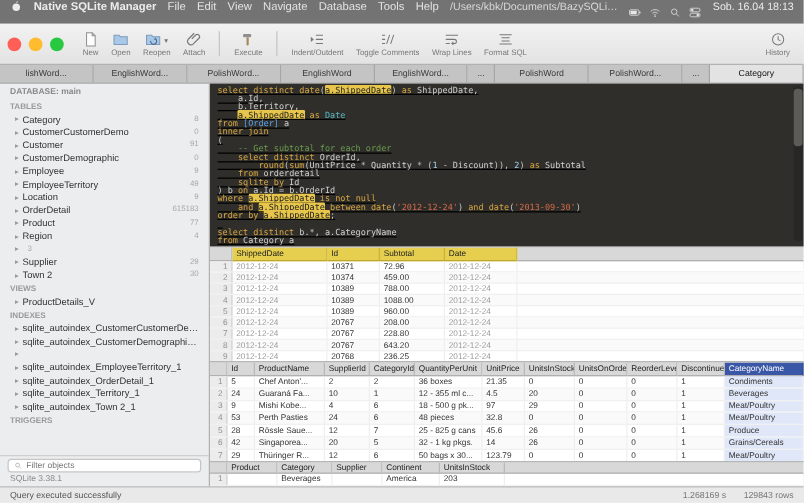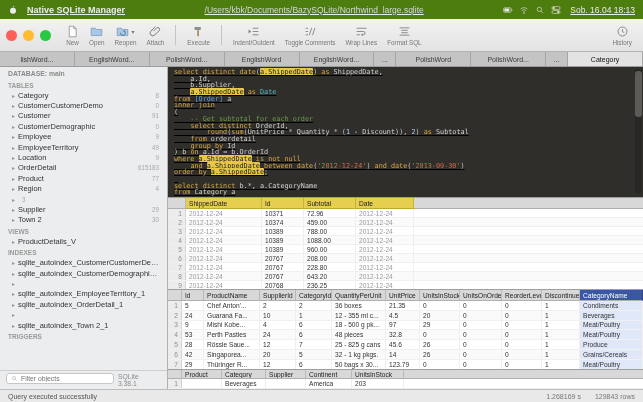--- a/index.html
+++ b/index.html
@@ -1,22 +1,22 @@
 <!DOCTYPE html>
 <html><head>
 <meta charset="utf-8">
 <style>
   * { margin:0; padding:0; box-sizing:border-box; }
   html,body { width:643px; height:402px; overflow:hidden; background:#ececec;
               font-family:"Liberation Sans", sans-serif; }
   .screen { width:643px; height:402px; display:flex; flex-direction:column; overflow:hidden; }
 
   
-  .menubar { height:19px; flex:0 0 19px; background:#4d7c0f; color:#ececec;
-             display:flex; align-items:center; gap:9px; padding:0 8px; font-size:9px; white-space:nowrap;text-decoration:underline; }
+  .menubar { height:19px; flex:0 0 19px; background:#737373; color:#ececec;
+             display:flex; gap:9px; padding:0 8px; font-size:9px; white-space:nowrap; }
   .menubar .appname { font-weight:bold; }
   .menu-item { opacity:.92; }
   .mb-path { flex:1; text-align:center; color:#d8d8d8; font-size:8.5px; overflow:hidden;
              text-overflow:ellipsis; }
   .mb-icons { display:flex; align-items:center; gap:6px; }
   .mb-icon svg { width:10px; height:10px; display:block; }
   .mb-clock { font-size:8.5px; }
 
   
   .toolbar { height:33px; flex:0 0 33px; background:linear-gradient(#f2f2f2,#e3e3e3);
@@ -47,21 +47,21 @@
 
   .sidebar { width:168px; flex:0 0 168px; background:#ecedee; border-right:1px solid #b2b2b2;
              display:flex; flex-direction:column; }
   .db-label { padding:3px 8px 2px; font-size:6.8px; font-weight:bold; color:#8a8a8a; }
   .sb-scroll { flex:1; overflow:hidden; }
   .sb-title { padding:3px 8px 1px; font-size:6.5px; font-weight:bold; color:#9a9a9a; }
   .sb-item { display:flex; align-items:center; height:10.4px; padding:0 8px 0 12px; font-size:7.5px; color:#333; }
   .sb-tri { color:#9a9a9a; font-size:6px; margin-right:3px; flex:0 0 auto; }
   .sb-name { flex:1; white-space:nowrap; overflow:hidden; text-overflow:ellipsis; }
   .sb-count { color:#a8a8a8; font-size:6.3px; margin-left:4px; }
-  .sb-footer { border-top:1px solid #cfcfcf; padding:2px 6px 2px; display:flex; flex-direction:row; gap:2px; }
+  .sb-footer { border-top:1px solid #cfcfcf; padding:2px 6px 2px; display:flex; flex-direction:column; gap:2px; }
   .sb-filter { display:flex; align-items:center; gap:3px; background:#fff; border:1px solid #c6c6c6;
                border-radius:3px; height:11px; padding:0 4px; }
   .sb-filter svg { width:7px; height:7px; display:block; }
   .sb-filter input { border:none; outline:none; background:transparent; width:100%; font-size:6.8px;
                      color:#333; font-family:"Liberation Sans",sans-serif; }
   .sb-version { font-size:6.8px; color:#8b8b8b; padding:0 2px; }
 
   .main { flex:1; display:flex; flex-direction:column; min-width:0; }
 
   
@@ -110,20 +110,29 @@
 <div class="screen">
 
   <div class="menubar">
     <span class="mb-icon" id="apple-icon">
         <svg viewBox="0 0 16 16">
           <circle cx="8" cy="9.2" r="4.8" fill="#ededed"></circle>
           <path d="M8 3.8c0-1.3.9-2.3 2.1-2.5.1 1.3-.9 2.4-2.1 2.5z" fill="#ededed"></path>
         </svg>
       </span>
     <span class="appname">Native SQLite Manager</span>
+    <span id="menus" style="display:flex;gap:9px">
+        <span class="menu-item">File</span>
+        <span class="menu-item">Edit</span>
+        <span class="menu-item">View</span>
+        <span class="menu-item">Navigate</span>
+        <span class="menu-item">Database</span>
+        <span class="menu-item">Tools</span>
+        <span class="menu-item">Help</span>
+      </span>
     <span class="mb-path">/Users/kbk/Documents/BazySQLite/Northwind_large.sqlite</span>
     <span class="mb-icons" id="mb-status-icons">
         <span class="mb-icon">
           <svg viewBox="0 0 16 16">
             <rect x="1" y="4.5" width="12" height="7" rx="1.5" fill="none" stroke="#e6e6e6"></rect>
             <rect x="2.2" y="5.7" width="8" height="4.6" rx=".8" fill="#e6e6e6"></rect>
             <rect x="13.6" y="6.8" width="1.4" height="2.4" rx=".7" fill="#e6e6e6"></rect>
           </svg>
         </span>
         <span class="mb-icon">
@@ -370,20 +379,21 @@
           <div class="sb-item">
             <span class="sb-tri">▸</span>
             <span class="sb-name">sqlite_autoindex_EmployeeTerritory_1</span>
           </div>
           <div class="sb-item">
             <span class="sb-tri">▸</span>
             <span class="sb-name">sqlite_autoindex_OrderDetail_1</span>
           </div>
           <div class="sb-item">
             <span class="sb-tri">▸</span>
+            <span class="sb-name">sqlite_autoindex_Territory_1</span>
           </div>
           <div class="sb-item">
             <span class="sb-tri">▸</span>
             <span class="sb-name">sqlite_autoindex_Town 2_1</span>
           </div>
           <div class="sb-title">TRIGGERS</div>
         </div>
       <div class="sb-footer">
         <div class="sb-filter">
           <span id="filter-mag">
@@ -396,30 +406,30 @@
         </div>
         <div class="sb-version">SQLite 3.38.1</div>
       </div>
     </div>
 
     <div class="main">
       <div class="editor">
         <div class="code" id="code">
             <div class="line"><span class="tok-k">select distinct </span><span class="tok-k">date</span><span class="tok-p">(</span><span class="tok-h">a.ShippedDate</span><span class="tok-p">) </span><span class="tok-k">as</span><span class="tok-i"> ShippedDate,</span></div>
             <div class="line"><span class="tok-i">    a.Id,</span></div>
-            <div class="line"><span class="tok-i">    b.Supplier,</span></div>
+            <div class="line"><span class="tok-i">    b.Territory,</span></div>
             <div class="line"><span class="tok-i">    </span><span class="tok-h">a.ShippedDate</span><span class="tok-k"> as </span><span class="tok-t">Date</span></div>
             <div class="line"><span class="tok-k">from </span><span class="tok-b">[Order]</span><span class="tok-i"> a</span></div>
             <div class="line"><span class="tok-k">inner join</span></div>
             <div class="line"><span class="tok-p">(</span></div>
             <div class="line"><span class="tok-c">    -- Get subtotal for each order</span></div>
             <div class="line"><span class="tok-i">    </span><span class="tok-k">select distinct </span><span class="tok-i">OrderId,</span></div>
             <div class="line"><span class="tok-i">        </span><span class="tok-k">round</span><span class="tok-p">(</span><span class="tok-k">sum</span><span class="tok-p">(</span><span class="tok-i">UnitPrice </span><span class="tok-p">* </span><span class="tok-i">Quantity </span><span class="tok-p">* (</span><span class="tok-n">1</span><span class="tok-p"> - </span><span class="tok-i">Discount</span><span class="tok-p">)), </span><span class="tok-n">2</span><span class="tok-p">) </span><span class="tok-k">as</span><span class="tok-i"> Subtotal</span></div>
             <div class="line"><span class="tok-i">    </span><span class="tok-k">from </span><span class="tok-i">orderdetail</span></div>
-            <div class="line"><span class="tok-i">    </span><span class="tok-k">group by </span><span class="tok-i">Id</span></div>
+            <div class="line"><span class="tok-i">    </span><span class="tok-k">sqlite by </span><span class="tok-i">Id</span></div>
             <div class="line"><span class="tok-p">) </span><span class="tok-i">b </span><span class="tok-k">on </span><span class="tok-i">a.Id </span><span class="tok-p">= </span><span class="tok-i">b.OrderId</span></div>
             <div class="line"><span class="tok-k">where </span><span class="tok-h">a.ShippedDate</span><span class="tok-k"> is not null</span></div>
             <div class="line"><span class="tok-i">    </span><span class="tok-k">and </span><span class="tok-h">a.ShippedDate</span><span class="tok-k"> between </span><span class="tok-k">date</span><span class="tok-p">(</span><span class="tok-s">'2012-12-24'</span><span class="tok-p">) </span><span class="tok-k">and </span><span class="tok-k">date</span><span class="tok-p">(</span><span class="tok-s">'2013-09-30'</span><span class="tok-p">)</span></div>
             <div class="line"><span class="tok-k">order by </span><span class="tok-h">a.ShippedDate</span><span class="tok-p">;</span></div>
             <div class="line">&nbsp;</div>
             <div class="line"><span class="tok-k">select distinct </span><span class="tok-i">b.*, a.CategoryName</span></div>
             <div class="line"><span class="tok-k">from </span><span class="tok-i">Category a</span></div>
           </div>
         <div class="ed-scroll">
           <div class="ed-thumb"></div>

